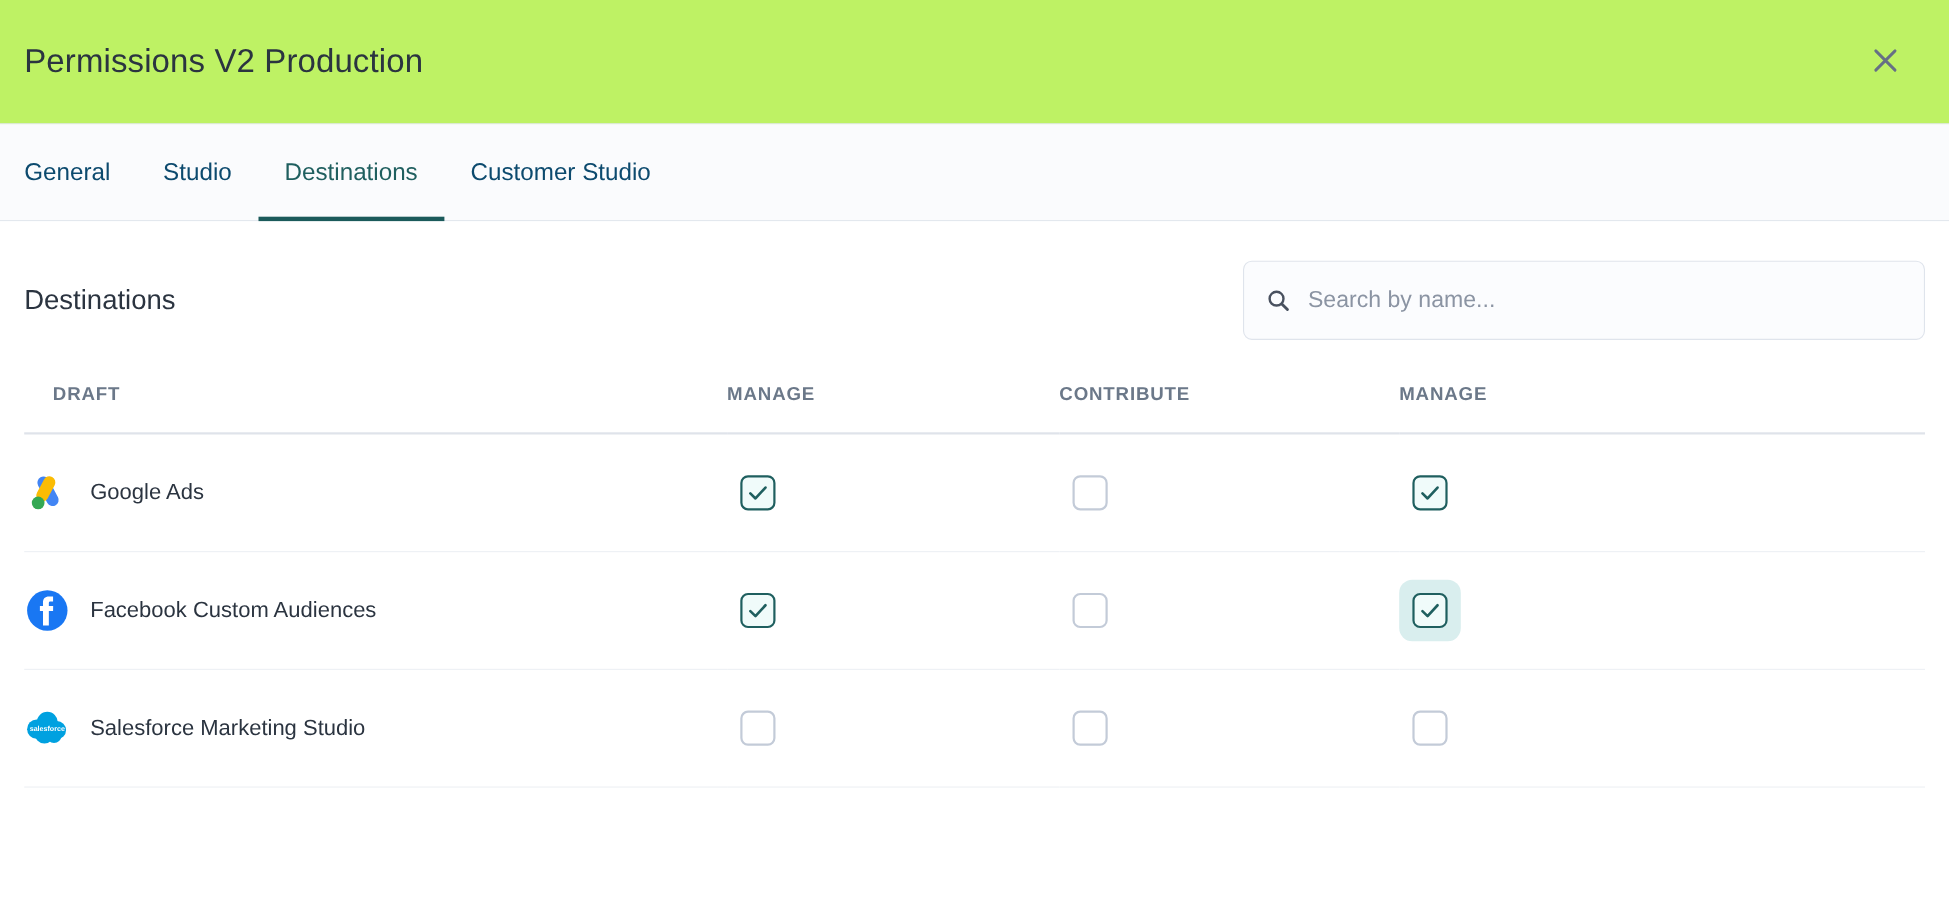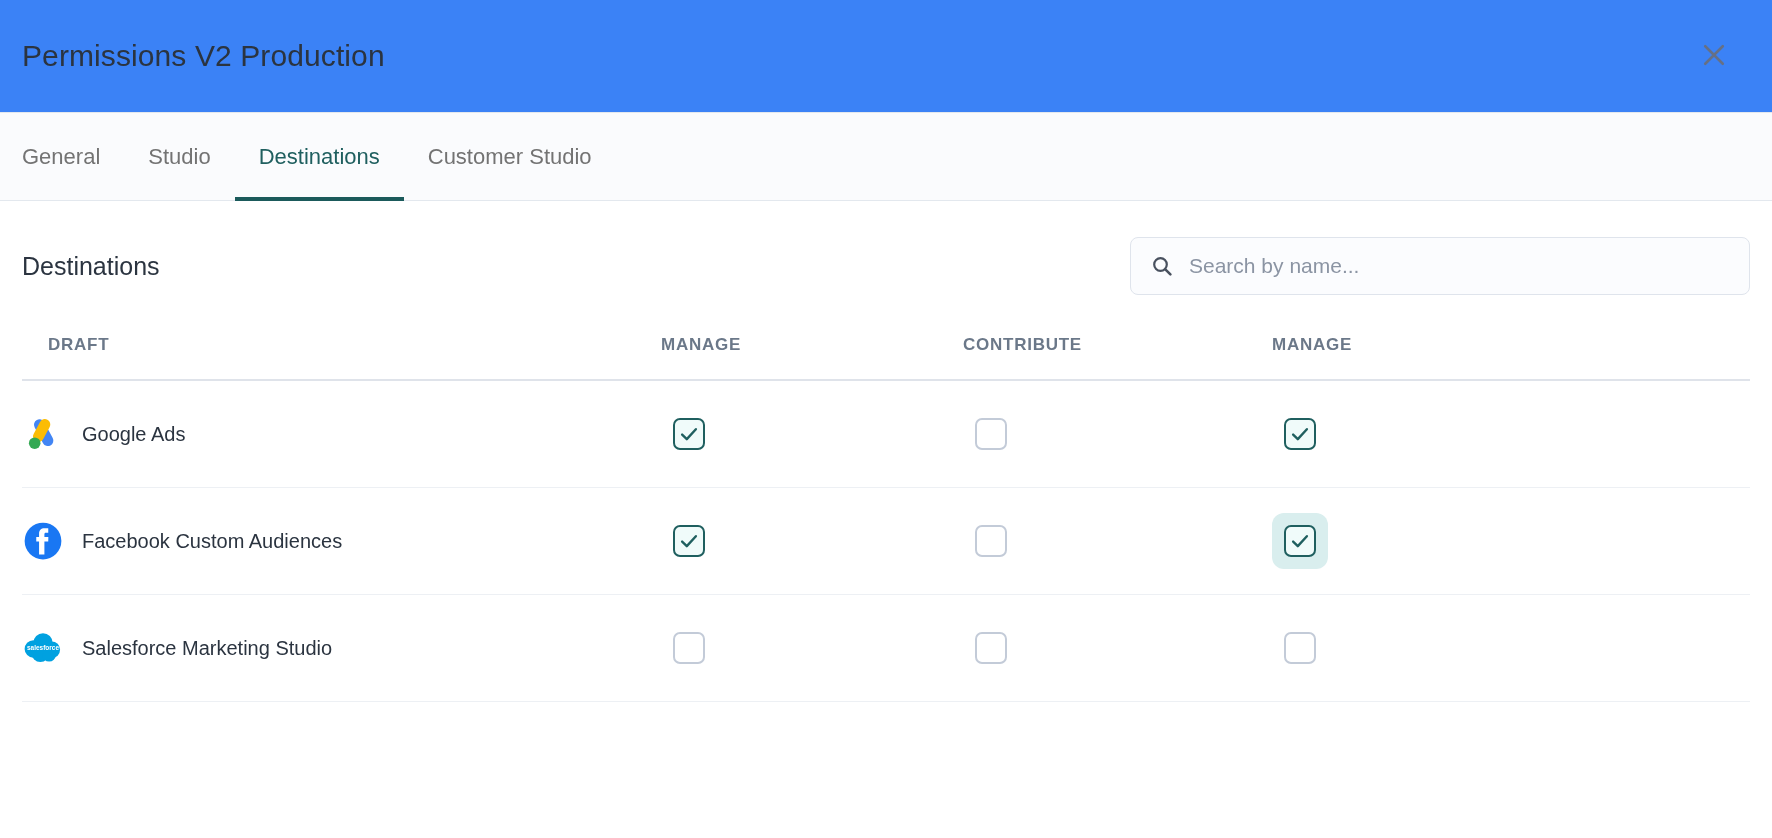--- a/index.html
+++ b/index.html
@@ -18,21 +18,21 @@
 
   
   .modal-header {
     height: 113px;
     box-sizing: border-box;
     display: flex;
     align-items: center;
     justify-content: space-between;
     padding: 0 36px 0 22px;
     border-bottom: 1px solid #e3e8ee;
-    background: #3b82f6;
+    background: #bef264;
   }
   .modal-title {
     font-size: 30px;
     font-weight: 400;
     color: #2b3440;
     letter-spacing: 0.1px;
     line-height: 1;
   }
   .close-btn {
     width: 44px;
@@ -54,21 +54,21 @@
     border-bottom: 1px solid #e3e8ee;
     display: flex;
     align-items: stretch;
     padding: 0 22px;
     position: relative;
   }
   .tab {
     display: flex;
     align-items: center;
     font-size: 22px;
-    color: #737373;
+    color: #0c4a6e;
     cursor: pointer;
     padding: 0 24px;
     position: relative;
     white-space: nowrap;
     background: transparent;
     border: none;
     font-family: inherit;
   }
   .tab:first-child { padding-left: 0; }
   .tab.active {
@@ -98,21 +98,21 @@
   }
   .section-title {
     font-size: 25px;
     color: #2b3440;
     font-weight: 400;
   }
 
   .search-wrap {
     position: relative;
     width: 620px;
-    height: 58px;
+    height: 72px;
   }
   .search-box {
     width: 100%;
     height: 100%;
     box-sizing: border-box;
     border: 1px solid #dfe4ec;
     border-radius: 8px;
     background: #fbfcfe;
     padding: 0 16px 0 58px;
     font-size: 21px;

